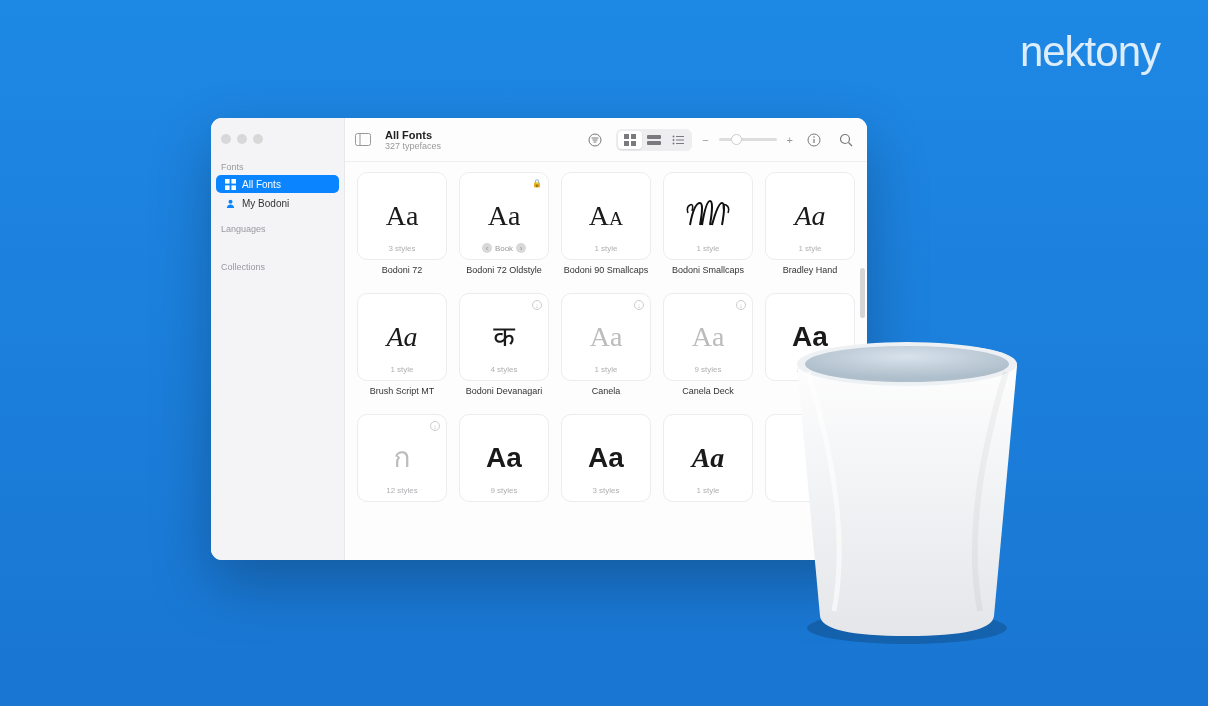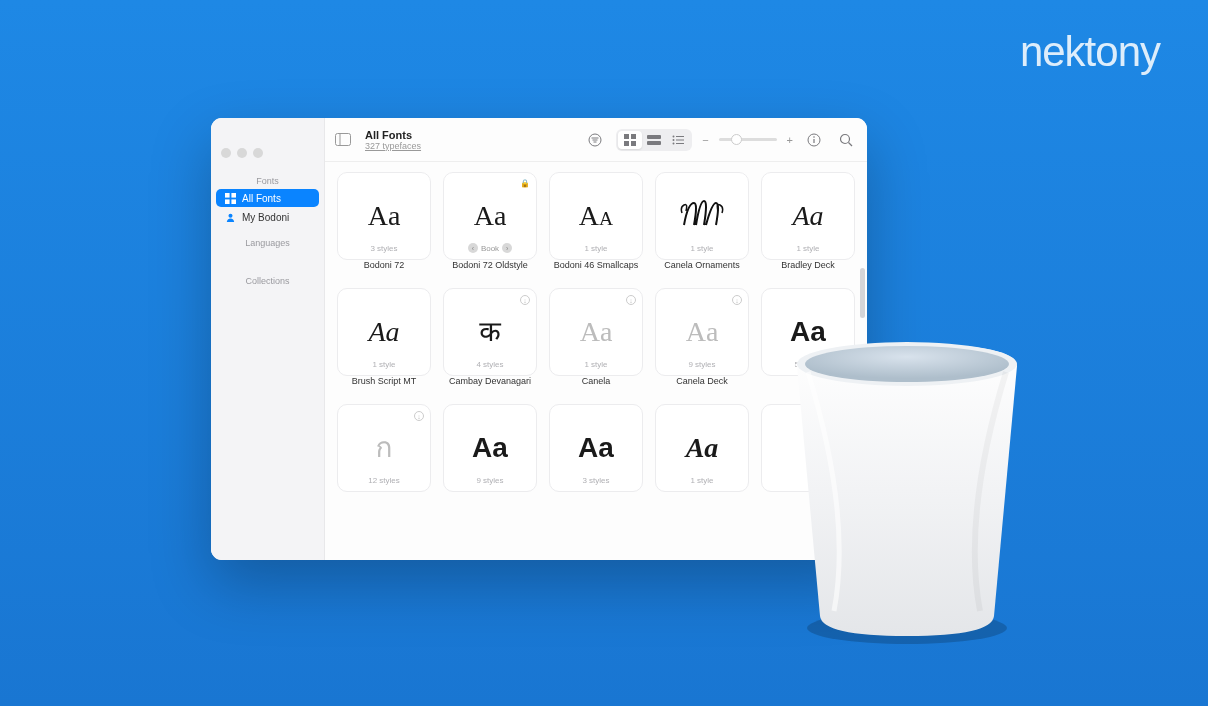--- a/index.html
+++ b/index.html
@@ -26,25 +26,24 @@
   top: 118px;
   width: 656px;
   height: 442px;
   background: #fff;
   border-radius: 11px;
   box-shadow: 0 24px 60px rgba(0,0,0,0.25);
   overflow: hidden;
   display: flex;
 }
 .sidebar {
-  width: 114px;
+  width: 134px;
   background: #f4f4f6;
   border-right: 1px solid #e8e8ea;
-  padding-top: 27px;
-  text-align: center;
+  padding-top: 13px;
 }
 .traffic {
   display: flex;
   gap: 6px;
   padding: 3px 0 14px 10px;
 }
 .dot { width: 10px; height: 10px; border-radius: 50%; background: #d8d8d8; }
 .sidebar-section {
   font-size: 9px;
   color: #9a9a9f;
@@ -77,21 +76,21 @@
   height: 44px;
   display: flex;
   align-items: center;
   padding: 0 10px;
   gap: 10px;
   border-bottom: 1px solid #eee;
 }
 .sb-toggle { width: 16px; height: 14px; cursor: pointer; display:flex; flex-direction:column; justify-content:space-between; }
 .titleblock { flex: 0 0 auto; margin-left: 4px; }
 .titleblock .t { font-size: 11px; font-weight: 600; color: #222; }
-.titleblock .s { font-size: 9px; color: #999; text-decoration: underline; }
+.titleblock .s { font-size: 9px; color: #999; }
 .spacer { flex: 1; }
 .tb-btn {
   width: 22px; height: 20px;
   display: inline-flex;
   align-items: center; justify-content: center;
   border-radius: 4px;
   color: #7a7a7e;
   cursor: pointer;
 }
 .seg {
@@ -148,20 +147,21 @@
 }
 .lock {
   position: absolute; top: 6px; right: 6px;
   font-size: 8px; color: #bbb;
 }
 .dl { position:absolute; top:6px; right:6px; width:10px; height:10px; border-radius:50%; border:1px solid #ccc; display:flex; align-items:center; justify-content:center; color:#bbb; font-size:7px;}
 .fname {
   font-size: 9px;
   color: #333;
   text-align: center;
+  margin-top: 5px;
   margin-bottom: 10px;
 }
 .cell { display:flex; flex-direction:column; }
 .trash {
   position: absolute;
   left: 772px;
   top: 336px;
   width: 270px;
   height: 310px;
 }
@@ -298,56 +298,56 @@
                 <span class="chev">›</span>
               </div>
             </div>
             <div class="fname">Bodoni 72 Oldstyle</div>
           </div>
           <div class="cell">
             <div class="card">
               <div class="sample serif">A<span style="font-size:0.7em">A</span></div>
               <div class="meta">1 style</div>
             </div>
-            <div class="fname">Bodoni 46 Smallcaps</div>
+            <div class="fname">Bodoni 90 Smallcaps</div>
           </div>
           <div class="cell">
             <div class="card">
               <div class="sample"><svg width="44" height="30" viewBox="0 0 44 30">
                   <path d="M4 26 Q8 4 14 4 Q18 4 14 26 M16 26 Q20 2 24 2 Q28 2 24 26 M26 26 Q32 4 36 4 Q40 4 36 26" stroke="#111" stroke-width="2" fill="none"></path>
                   <path d="M2 14 Q0 8 4 6 Q8 4 6 12" stroke="#111" stroke-width="1.5" fill="none"></path>
                   <path d="M42 14 Q44 8 40 6 Q36 4 38 12" stroke="#111" stroke-width="1.5" fill="none"></path>
                 </svg></div>
               <div class="meta">1 style</div>
             </div>
-            <div class="fname">Canela Ornaments</div>
+            <div class="fname">Bodoni Smallcaps</div>
           </div>
           <div class="cell">
             <div class="card">
               <div class="sample hand">Aa</div>
               <div class="meta">1 style</div>
             </div>
-            <div class="fname">Bradley Deck</div>
+            <div class="fname">Bradley Hand</div>
           </div>
         </div>
         <div class="row">
           <div class="cell">
             <div class="card">
               <div class="sample script">Aa</div>
               <div class="meta">1 style</div>
             </div>
             <div class="fname">Brush Script MT</div>
           </div>
           <div class="cell">
             <div class="card">
               <div class="sample" style="font-family: serif;">क</div>
               <div class="dl">↓</div>
               <div class="meta">4 styles</div>
             </div>
-            <div class="fname">Cambay Devanagari</div>
+            <div class="fname">Bodoni Devanagari</div>
           </div>
           <div class="cell">
             <div class="card">
               <div class="sample serif gray">Aa</div>
               <div class="dl">↓</div>
               <div class="meta">1 style</div>
             </div>
             <div class="fname">Canela</div>
           </div>
           <div class="cell">

